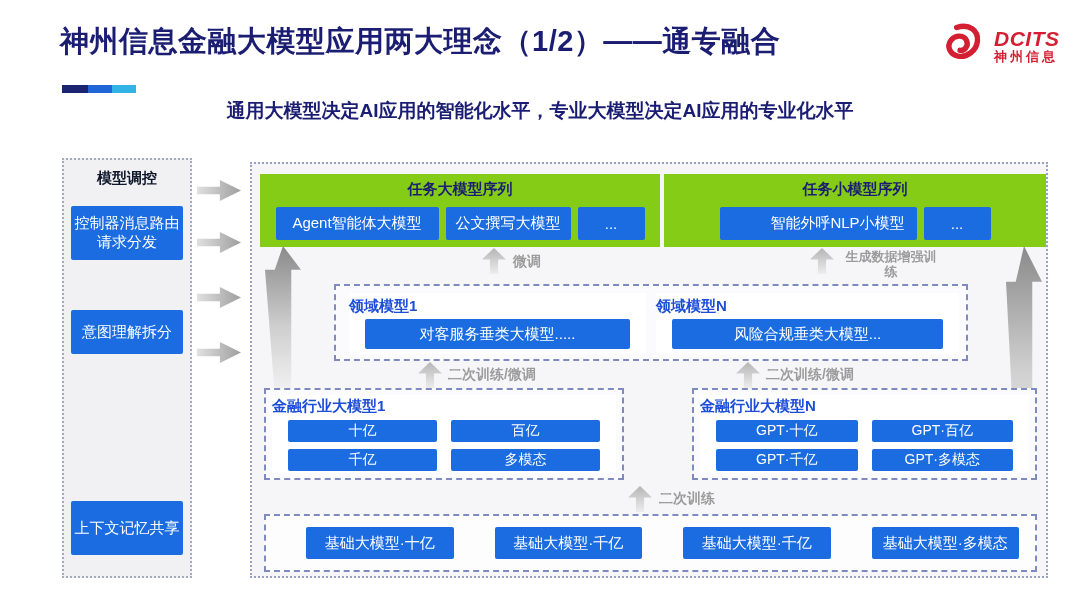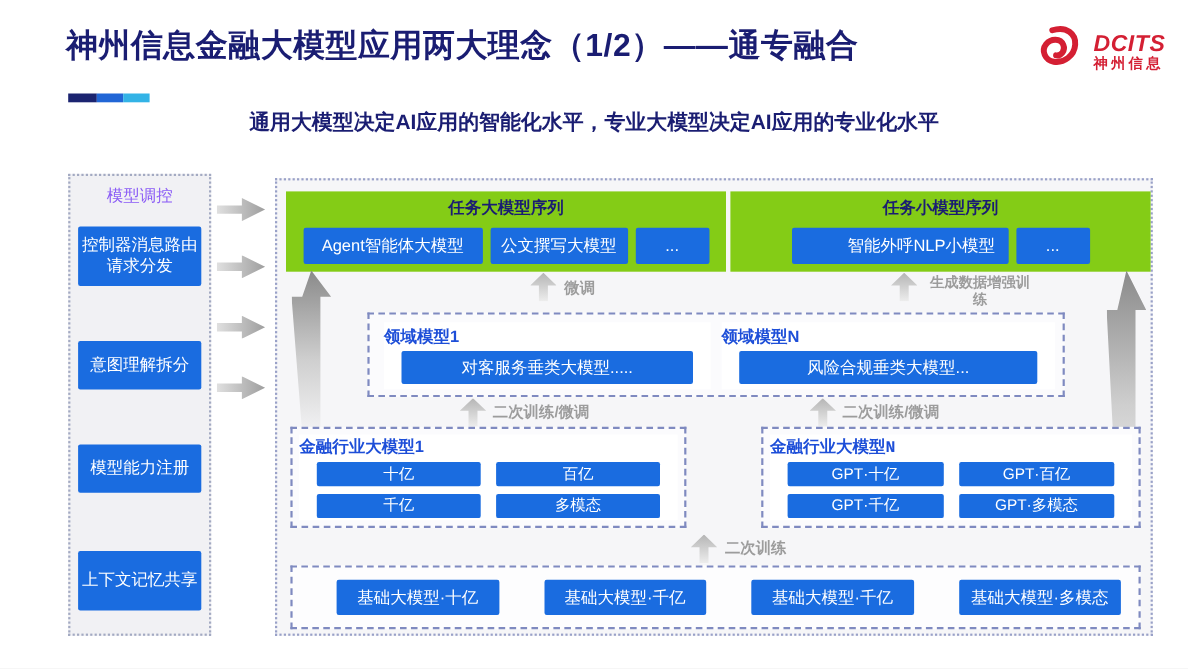--- a/index.html
+++ b/index.html
@@ -10,21 +10,21 @@
   .title{left:60px;top:22px;font-size:29px;font-weight:800;color:#1a1d72;letter-spacing:.5px;white-space:nowrap;}
   .bar3{left:62px;top:85px;display:flex;height:8px;}
   .bar3 span{display:block;height:8px;}
   .subtitle{left:0;top:98px;width:1080px;text-align:center;font-size:19px;font-weight:bold;color:#1a1d72;}
   .logo{left:936px;top:18px;display:flex;align-items:center;gap:6px;}
   .logo-text{display:flex;flex-direction:column;line-height:1.05;}
   .logo-brand{font-size:21px;font-weight:800;font-style:italic;color:#d41f33;letter-spacing:.5px;}
   .logo-cn{font-size:13px;font-weight:600;color:#d41f33;letter-spacing:3px;}
   
   .sidebar{left:62px;top:158px;width:130px;height:420px;background:#f1f1f4;border:2px dotted #a3aac2;box-sizing:border-box;}
-  .side-title{position:absolute;left:0;top:9px;width:100%;text-align:center;font-size:15px;font-weight:normal;color:#8b5cf6;}
+  .side-title{position:absolute;left:0;top:9px;width:100%;text-align:center;font-size:15px;font-weight:bold;color:#0f172a;}
   .side-item{position:absolute;left:7px;width:112px;background:#1a6ce0;color:#fff;font-size:15px;
              display:flex;align-items:center;justify-content:center;text-align:center;line-height:1.25;border-radius:2px;}
   .side-arrow{position:absolute;width:44px;height:21px;background:linear-gradient(to right,#e0e0e0,#9e9e9e);
               clip-path:polygon(0 32%,52% 32%,52% 0,100% 50%,52% 100%,52% 68%,0 68%);}
   
   .main{left:250px;top:162px;width:798px;height:416px;border:2px dotted #99a1c8;box-sizing:border-box;background:#f6f6f8;}
   .group{position:absolute;background:#84cc16;}
   .group-title{width:100%;text-align:center;font-size:15px;font-weight:bold;color:#1a1d72;padding-top:6px;}
   .btn-row{position:absolute;left:0;top:33px;width:100%;display:flex;justify-content:center;gap:7px;}
   .btn{background:#1a6ce0;color:#fff;display:flex;align-items:center;justify-content:center;
@@ -68,21 +68,20 @@
       <span class="logo-brand">DCITS</span>
       <span class="logo-cn">神州信息</span>
     </span>
   </div>
   <div class="abs subtitle">通用大模型决定AI应用的智能化水平，专业大模型决定AI应用的专业化水平</div>
 
   <div class="abs sidebar">
     <div class="side-title">模型调控</div>
     <div class="side-item" style="top:46px;height:54px;">控制器消息路由请求分发</div>
     <div class="side-item" style="top:150px;height:44px;">意图理解拆分</div>
-    <div class="side-item" style="top:244px;height:44px;">模型能力注册</div>
     <div class="side-item" style="top:341px;height:54px;">上下文记忆共享</div>
   </div>
   <div class="abs side-arrow" style="left:197px;top:180px;"></div>
   <div class="abs side-arrow" style="left:197px;top:232px;"></div>
   <div class="abs side-arrow" style="left:197px;top:287px;"></div>
   <div class="abs side-arrow" style="left:197px;top:342px;"></div>
 
   <div class="abs main">
 
     <div class="group" style="left:8px;top:10px;width:400px;height:73px;">
@@ -131,21 +130,21 @@
         <div class="grid2">
           <div class="btn">十亿</div>
           <div class="btn">百亿</div>
           <div class="btn">千亿</div>
           <div class="btn">多模态</div>
         </div>
       </div>
     </div>
     <div class="dash-box" style="left:440px;top:224px;width:345px;height:92px;">
       <div class="white-box" style="left:6px;top:5px;right:6px;bottom:5px;">
-        <div class="wb-title" style="padding-top:2px;font-family:Liberation Mono, monospace;">金融行业大模型N</div>
+        <div class="wb-title" style="padding-top:2px;">金融行业大模型N</div>
         <div class="grid2">
           <div class="btn">GPT·十亿</div>
           <div class="btn">GPT·百亿</div>
           <div class="btn">GPT·千亿</div>
           <div class="btn">GPT·多模态</div>
         </div>
       </div>
     </div>
 
     <div class="arrow-up-sm" style="left:376px;top:322px;"></div>

